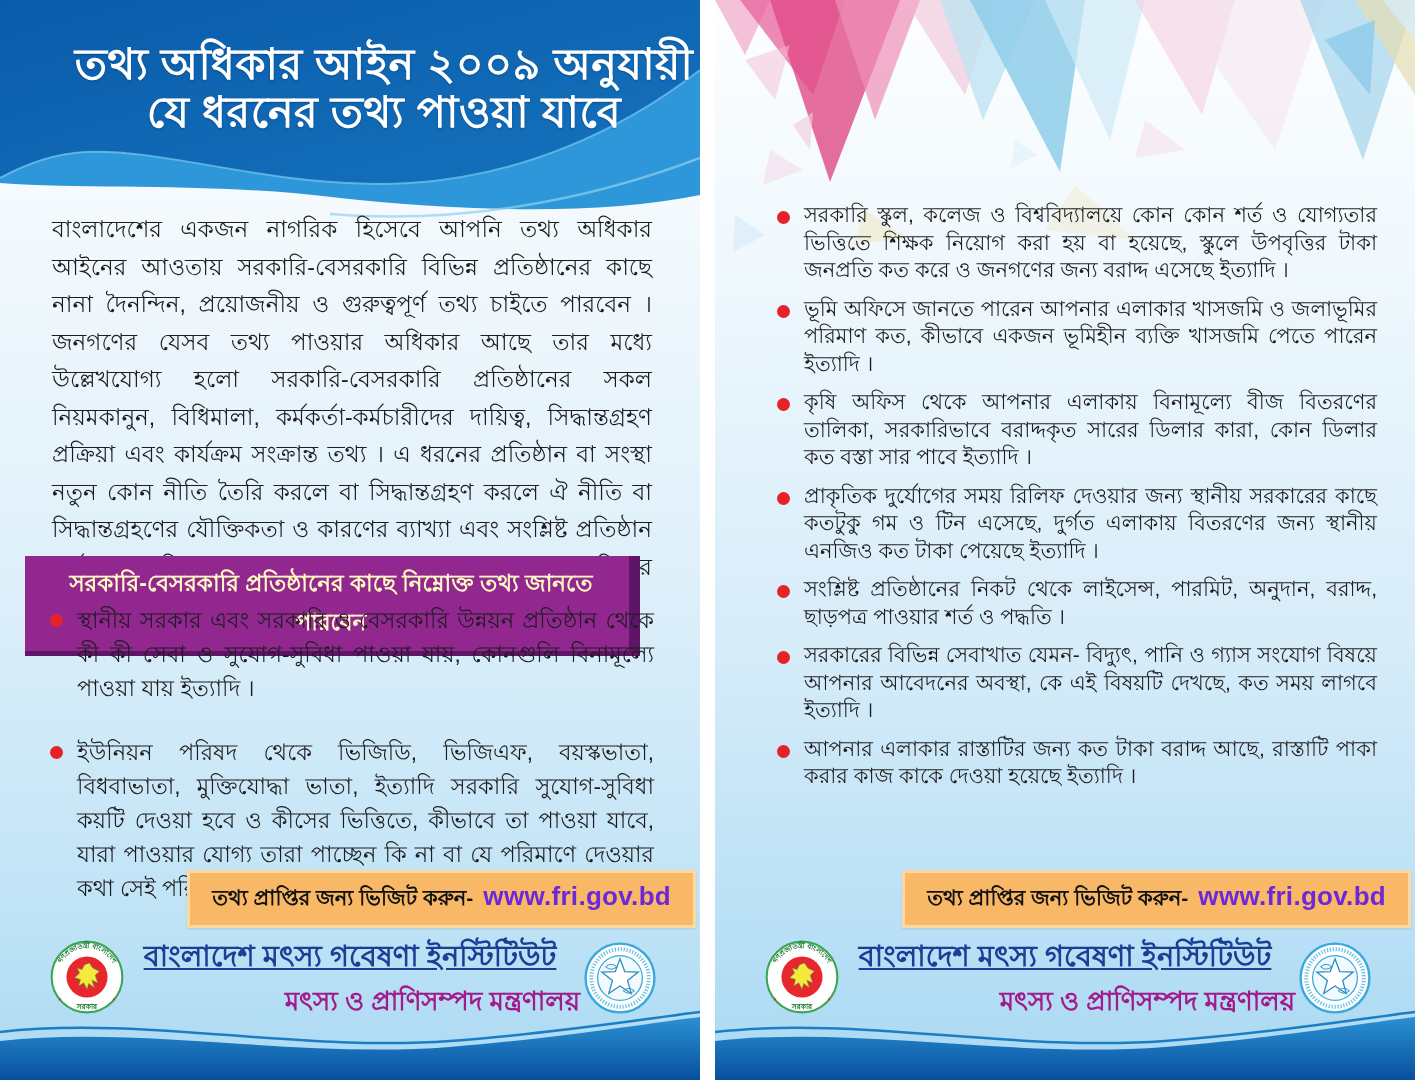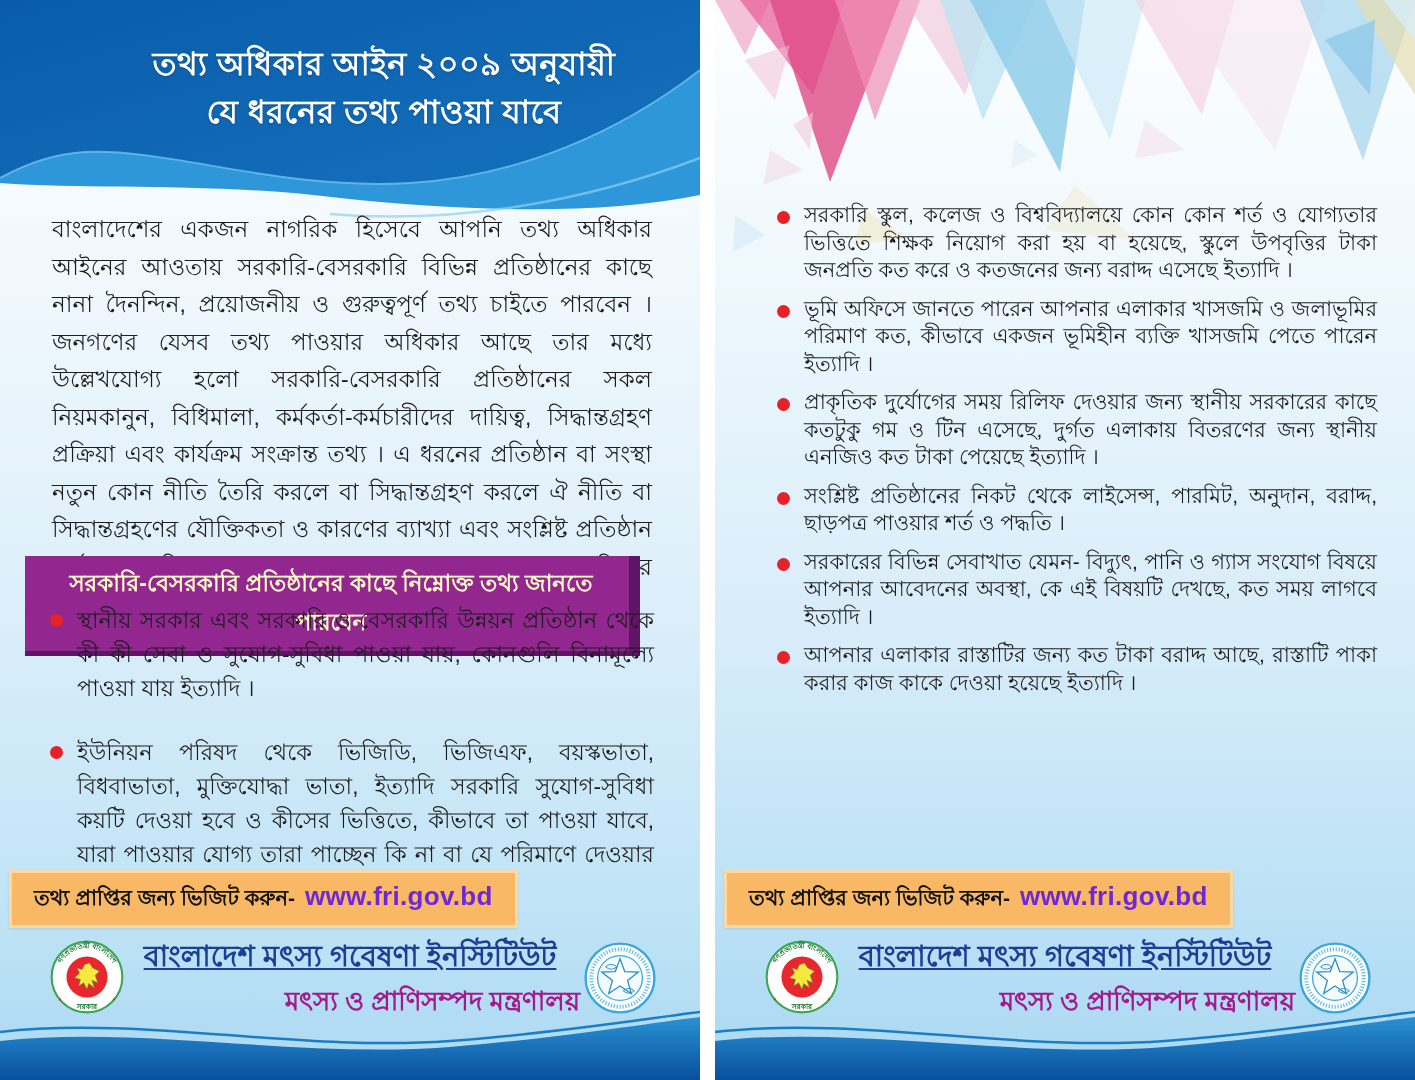--- a/index.html
+++ b/index.html
@@ -4,38 +4,38 @@
 <style>
   html,body{margin:0;padding:0;background:#ffffff;}
   .page{position:relative;width:1415px;height:1080px;overflow:hidden;background:#ffffff;
         font-family:"Liberation Sans","DejaVu Sans",sans-serif;color:#1d1d1f;}
   .panel{position:absolute;top:0;height:1080px;width:700px;overflow:hidden;}
   .panel-left{left:0;background:linear-gradient(180deg,#ffffff 0%,#f2f9fd 22%,#ddeffa 55%,#bfe3f6 85%,#abd9f3 100%);}
   .panel-right{left:715px;background:linear-gradient(180deg,#fdfeff 0%,#eff8fd 25%,#d6ecf9 60%,#b7dff5 88%,#aad8f2 100%);}
 
   .hdr-svg{position:absolute;top:0;left:0;width:700px;height:235px;display:block;}
   .lp-title{position:absolute;top:40px;left:0;width:768px;text-align:center;color:#ffffff;
-            font-weight:bold;font-size:32px;line-height:48px;letter-spacing:.5px;
+            font-weight:bold;font-size:43px;line-height:48px;letter-spacing:.5px;
             text-shadow:0 1px 2px rgba(0,40,90,.35);}
   .lp-paragraph{position:absolute;top:211px;left:52px;width:600px;font-size:23px;line-height:37.5px;
             text-align:justify;color:#1d1d1f;}
   .purple-banner{position:absolute;top:556px;left:25px;width:572px;background:#91278f;
             border-right:11px solid #5e1566;border-bottom:5px solid #5e1566;
             color:#fef9c3;font-weight:bold;font-size:23px;text-align:center;
             padding:9px 12px 8px 20px;}
   .bullets{position:absolute;display:flex;flex-direction:column;}
   .lp-bullets{top:604px;left:50px;width:604px;gap:30px;}
   .rp-bullets{top:201px;left:62px;width:600px;gap:11px;}
   .bullet{display:flex;align-items:flex-start;}
   .dot{flex:0 0 13px;width:13px;height:13px;border-radius:50%;background:#e62229;margin:10px 14px 0 0;}
   .bullet-text{flex:1;text-align:justify;color:#1d1d1f;}
   .lp-bullets .bullet-text{font-size:22.5px;line-height:34px;}
   .rp-bullets .bullet-text{font-size:21px;line-height:27.5px;}
 
-  .visit-row{position:absolute;top:870px;left:9px;width:680px;display:flex;justify-content:flex-start;}
+  .visit-row{position:absolute;top:870px;left:16px;width:680px;display:flex;justify-content:flex-end;}
   .visit-banner{background:#f8b865;border:3px solid #fbd9a4;padding:8px 22px;display:flex;
             align-items:baseline;gap:10px;box-shadow:0 1px 2px rgba(120,80,0,.15);}
   .visit-label{font-weight:bold;font-size:21px;color:#111111;}
   .visit-url{font-weight:bold;font-size:26px;color:#6d28d9;letter-spacing:.3px;}
 
   .footer{position:absolute;top:934px;left:0;width:700px;height:96px;}
   .footer .seal{position:absolute;left:50px;top:6px;}
   .footer .fri{position:absolute;right:44px;top:8px;}
   .footer-text{position:absolute;left:120px;right:120px;top:0;text-align:center;}
   .inst-line{font-weight:bold;font-size:29px;line-height:44px;color:#1c3e95;text-decoration:underline;}
@@ -155,25 +155,29 @@
       <polygon points="150,210 192,238 138,245" fill="#efe8c4" opacity=".6"></polygon>
       <polygon points="20,215 50,235 18,252" fill="#d7ecf8" opacity=".7"></polygon>
       <polygon points="360,185 420,240 330,230" fill="#f0ead0" opacity=".5"></polygon>
       <polygon points="300,140 322,155 296,168" fill="#dff0f9" opacity=".6"></polygon>
       <polygon points="430,120 470,150 420,158" fill="#f6dce9" opacity=".5"></polygon>
     </svg>
 
     <div class="bullets rp-bullets">
       <div class="bullet">
         <span class="dot"></span>
-        <span class="bullet-text">সরকারি স্কুল, কলেজ ও বিশ্ববিদ্যালয়ে কোন কোন শর্ত ও যোগ্যতার ভিত্তিতে শিক্ষক নিয়োগ করা হয় বা হয়েছে, স্কুলে উপবৃত্তির টাকা জনপ্রতি কত করে ও কতজনের জন্য বরাদ্দ এসেছে ইত্যাদি ।</span>
+        <span class="bullet-text">সরকারি স্কুল, কলেজ ও বিশ্ববিদ্যালয়ে কোন কোন শর্ত ও যোগ্যতার ভিত্তিতে শিক্ষক নিয়োগ করা হয় বা হয়েছে, স্কুলে উপবৃত্তির টাকা জনপ্রতি কত করে ও জনগণের জন্য বরাদ্দ এসেছে ইত্যাদি ।</span>
       </div>
       <div class="bullet">
         <span class="dot"></span>
         <span class="bullet-text">ভূমি অফিসে জানতে পারেন আপনার এলাকার খাসজমি ও জলাভূমির পরিমাণ কত, কীভাবে একজন ভূমিহীন ব্যক্তি খাসজমি পেতে পারেন ইত্যাদি ।</span>
+      </div>
+      <div class="bullet">
+        <span class="dot"></span>
+        <span class="bullet-text">কৃষি অফিস থেকে আপনার এলাকায় বিনামূল্যে বীজ বিতরণের তালিকা, সরকারিভাবে বরাদ্দকৃত সারের ডিলার কারা, কোন ডিলার কত বস্তা সার পাবে ইত্যাদি ।</span>
       </div>
       <div class="bullet">
         <span class="dot"></span>
         <span class="bullet-text">প্রাকৃতিক দুর্যোগের সময় রিলিফ দেওয়ার জন্য স্থানীয় সরকারের কাছে কতটুকু গম ও টিন এসেছে, দুর্গত এলাকায় বিতরণের জন্য স্থানীয় এনজিও কত টাকা পেয়েছে ইত্যাদি ।</span>
       </div>
       <div class="bullet">
         <span class="dot"></span>
         <span class="bullet-text">সংশ্লিষ্ট প্রতিষ্ঠানের নিকট থেকে লাইসেন্স, পারমিট, অনুদান, বরাদ্দ, ছাড়পত্র পাওয়ার শর্ত ও পদ্ধতি ।</span>
       </div>
       <div class="bullet">

